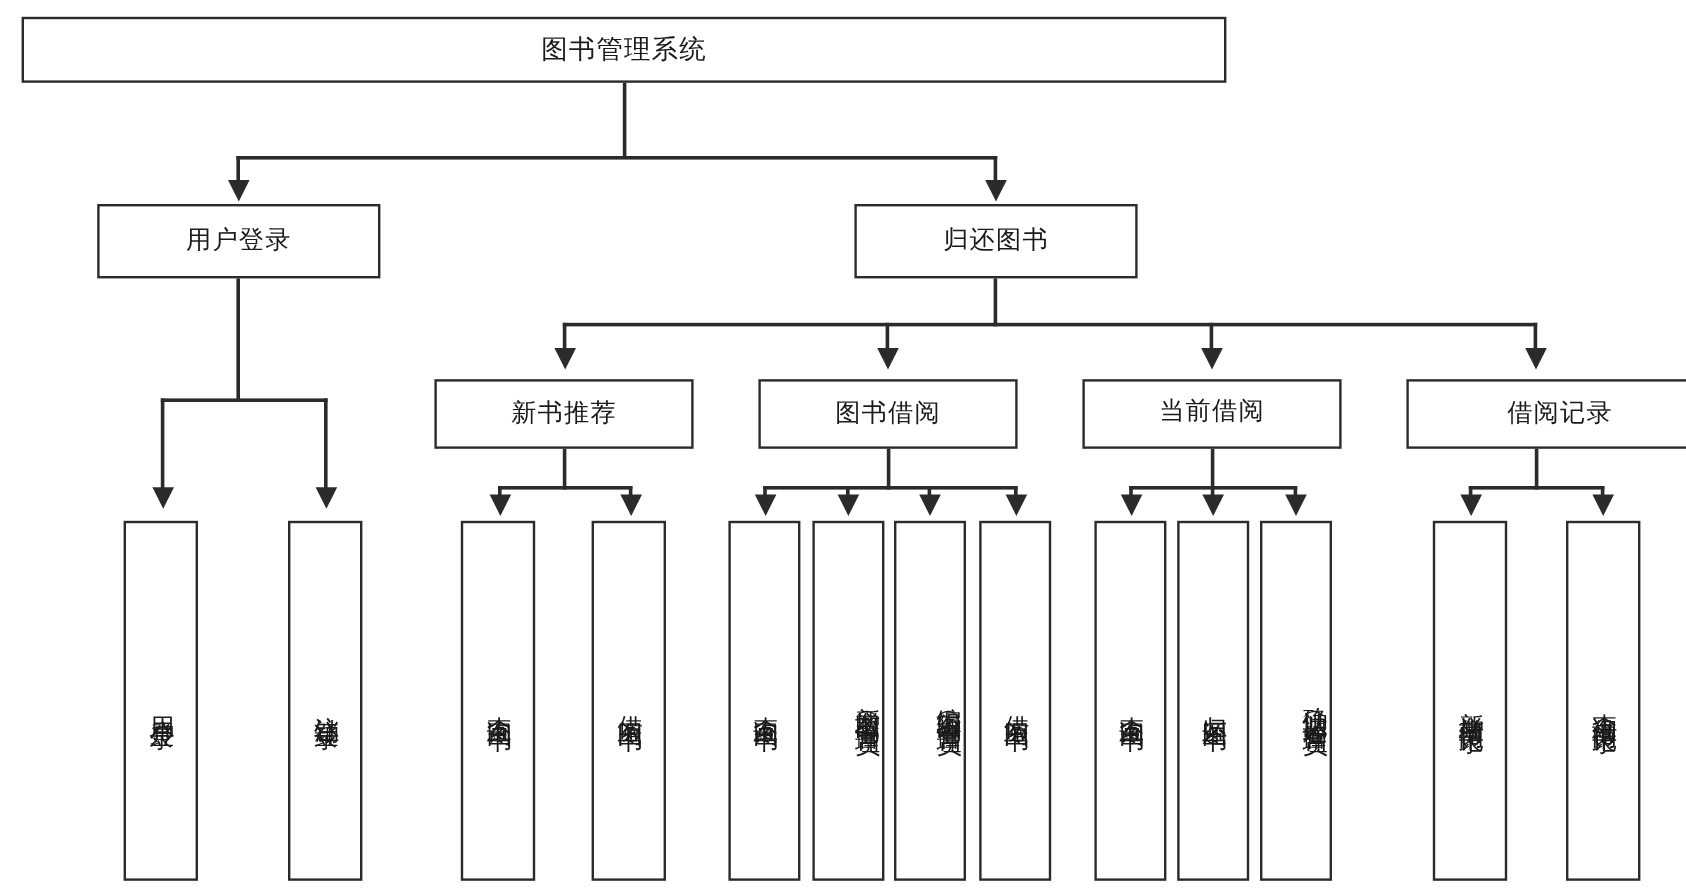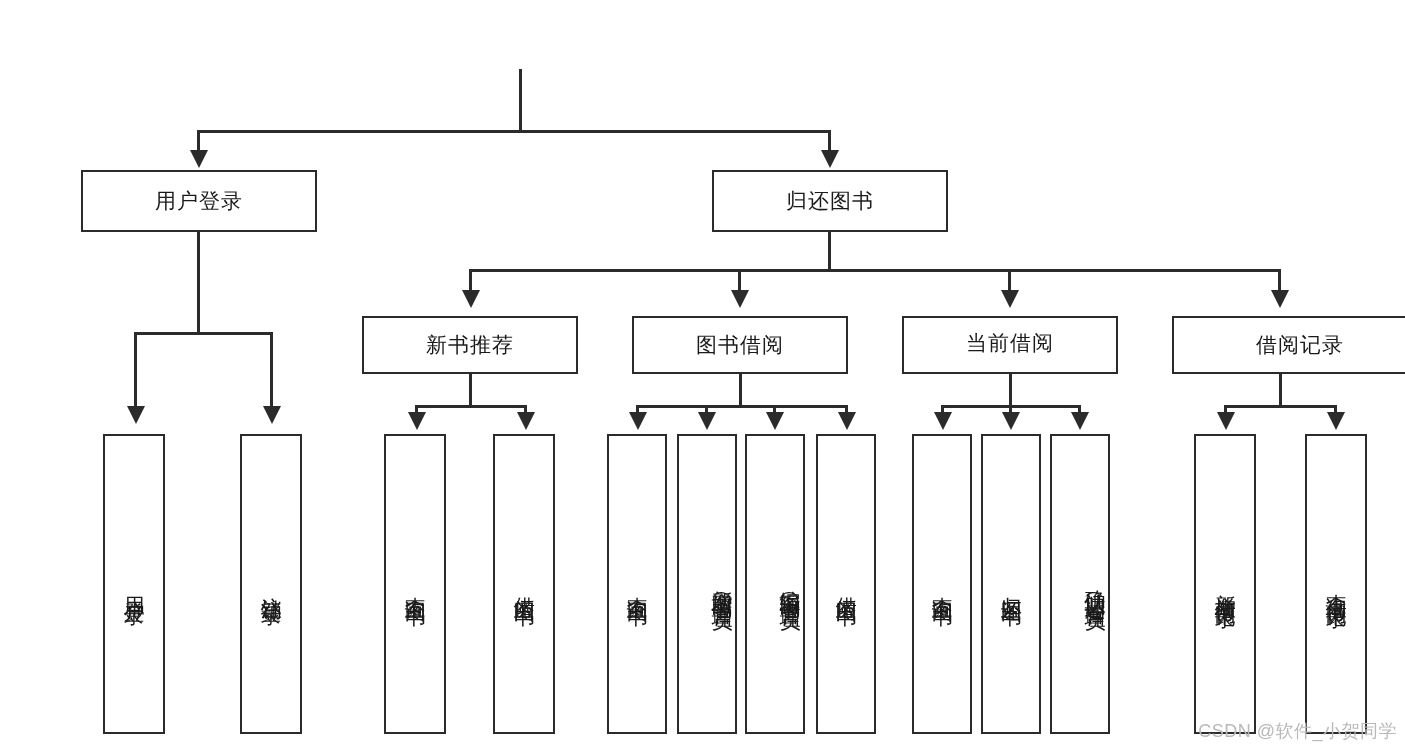--- a/index.html
+++ b/index.html
@@ -70,20 +70,21 @@
     color: #b9b9b9;
     white-space: nowrap;
     letter-spacing: 0.5px;
   }
 </style>
 </head>
 <body>
 
 <div id="canvas">
 
+  <div class="node horiz" id="root-node" style="left:18px; top:14px; width:1004px; height:55px;">图书管理系统</div>
 
   <div class="edge v" style="left:519px; top:69px; width:3px; height:63px;"></div>
 
   <div class="edge h" style="left:197px; top:130px; width:634px; height:3px;"></div>
 
   <div class="edge v" style="left:197px; top:130px; width:3px; height:25px;"></div>
   <div class="arrow" style="left:190px; top:150px;"></div>
 
   <div class="edge v" style="left:828px; top:130px; width:3px; height:25px;"></div>
   <div class="arrow" style="left:821px; top:150px;"></div>
@@ -167,15 +168,14 @@
   <div class="node vert topalign" style="left:745px; top:434px; width:60px; height:300px;">编辑图书（管理员）</div>
   <div class="node vert" style="left:816px; top:434px; width:60px; height:300px; align-items:center;">借阅图书</div>
 
   <div class="node vert" style="left:912px; top:434px; width:60px; height:300px; align-items:center;">查询图书</div>
   <div class="node vert" style="left:981px; top:434px; width:60px; height:300px; align-items:center;">归还图书</div>
   <div class="node vert topalign" style="left:1050px; top:434px; width:60px; height:300px;">确认归还（管理员）</div>
 
   <div class="node vert" style="left:1194px; top:434px; width:62px; height:300px; align-items:center;">新增借阅记录</div>
   <div class="node vert" style="left:1305px; top:434px; width:62px; height:300px; align-items:center;">查询借阅记录</div>
 
-  <div id="watermark">CSDN @软件_小贺同学</div>
 
 </div>
 
 </body></html>

